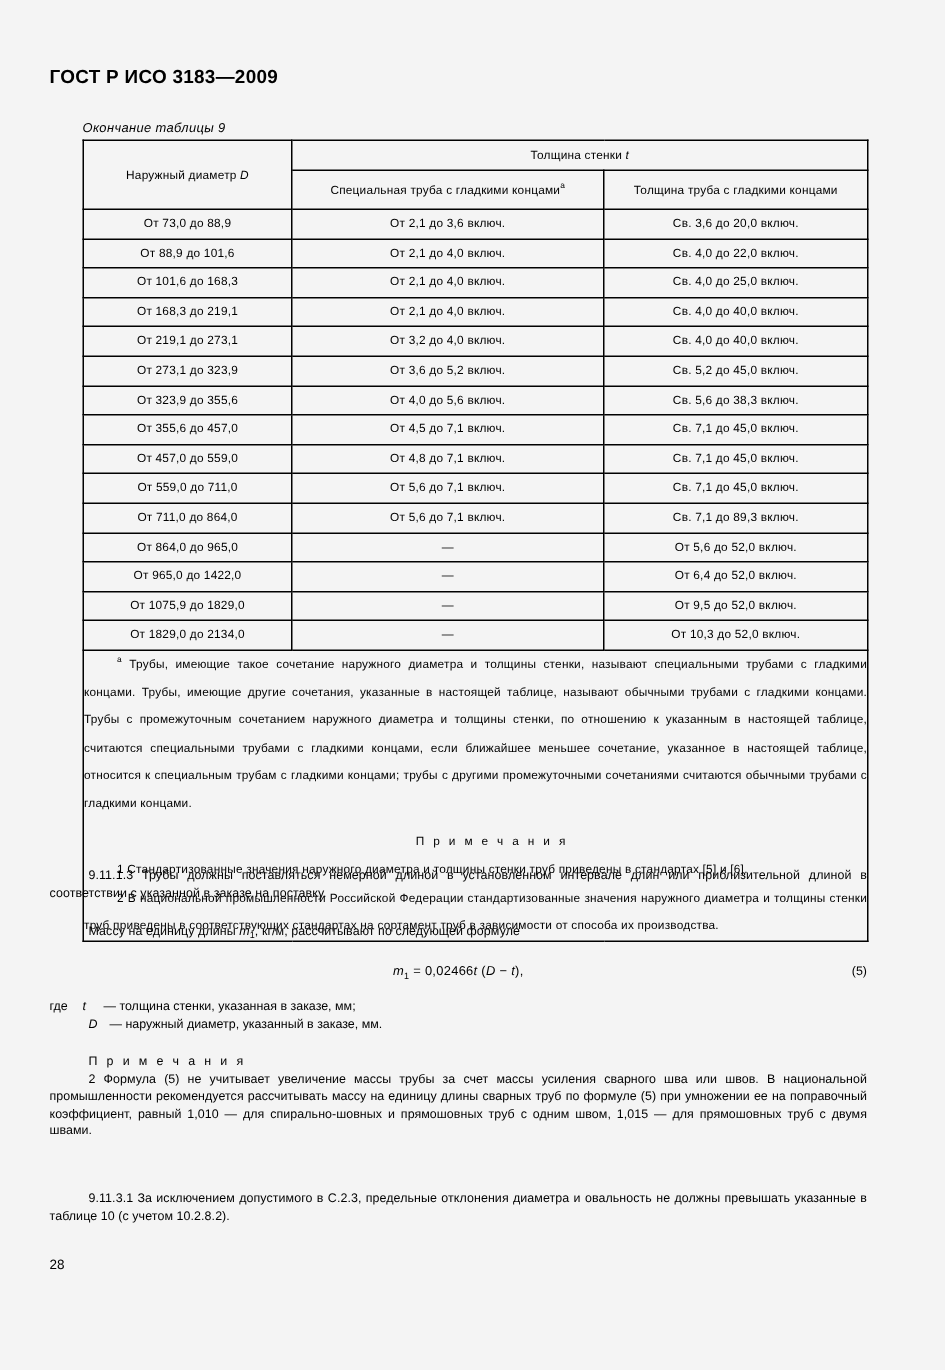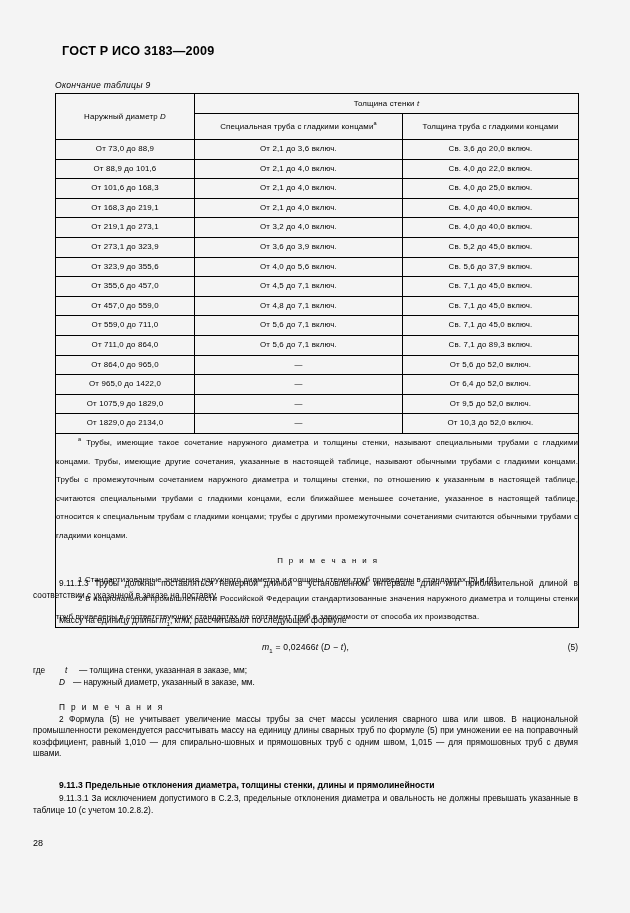--- a/index.html
+++ b/index.html
@@ -26,21 +26,20 @@
   }
 
   
   .doc-header {
     position: absolute;
     left: 33px;
     top: 44px;
     font-size: 12.6px;
     font-weight: bold;
     letter-spacing: 0.2px;
-    margin-left: 29px;
   }
   .table-caption {
     position: absolute;
     left: 55px;
     top: 80px;
     font-size: 8.6px;
     font-style: italic;
     letter-spacing: 0.25px;
   }
 
@@ -157,21 +156,21 @@
 
   .where-block {
     position: absolute;
     left: 33px;
     top: 664px;
     width: 545px;
     font-size: 8.3px;
     line-height: 12.4px;
   }
   .where-row { display: flex; }
-  .where-label { width: 32px; flex: none; }
+  .where-label { width: 22px; flex: none; }
   .where-sym { width: 14px; flex: none; font-style: italic; }
   .where-def { flex: 1; }
   .where-row.second .where-label { width: 26px; }
 
   .notes2 {
     position: absolute;
     left: 33px;
     top: 702px;
     width: 545px;
     font-size: 8.3px;
@@ -244,27 +243,27 @@
             <td>От 2,1 до 4,0 включ.</td>
             <td>Св. 4,0 до 40,0 включ.</td>
           </tr>
         <tr>
             <td>От 219,1 до 273,1</td>
             <td>От 3,2 до 4,0 включ.</td>
             <td>Св. 4,0 до 40,0 включ.</td>
           </tr>
         <tr>
             <td>От 273,1 до 323,9</td>
-            <td>От 3,6 до 3,9 включ.</td>
+            <td>От 3,6 до 5,2 включ.</td>
             <td>Св. 5,2 до 45,0 включ.</td>
           </tr>
         <tr>
             <td>От 323,9 до 355,6</td>
             <td>От 4,0 до 5,6 включ.</td>
-            <td>Св. 5,6 до 37,9 включ.</td>
+            <td>Св. 5,6 до 38,3 включ.</td>
           </tr>
         <tr>
             <td>От 355,6 до 457,0</td>
             <td>От 4,5 до 7,1 включ.</td>
             <td>Св. 7,1 до 45,0 включ.</td>
           </tr>
         <tr>
             <td>От 457,0 до 559,0</td>
             <td>От 4,8 до 7,1 включ.</td>
             <td>Св. 7,1 до 45,0 включ.</td>
@@ -333,19 +332,18 @@
       <div class="where-sym">D</div>
       <div class="where-def"><span>—</span> <span>наружный диаметр, указанный в заказе, мм.</span></div>
     </div>
   </div>
 
   <div class="notes2">
     <p class="title">П р и м е ч а н и я</p>
     <p class="item">2 Формула (5) не учитывает увеличение массы трубы за счет массы усиления сварного шва или швов. В национальной промышленности рекомендуется рассчитывать массу на единицу длины сварных труб по формуле (5) при умножении ее на поправочный коэффициент, равный 1,010 — для спирально-шовных и прямошовных труб с одним швом, 1,015 — для прямошовных труб с двумя швами.</p>
   </div>
 
-  <div class="body-block" id="sec-9-11-3-head">9.11.3 Предельные отклонения диаметра, толщины стенки, длины и прямолинейности</div>
 
   <div class="body-block p-indent" id="sec-9-11-3-1">9.11.3.1 За исключением допустимого в С.2.3, предельные отклонения диаметра и овальность не должны превышать указанные в таблице 10 (с учетом 10.2.8.2).</div>
 
   <div class="page-number">28</div>
 
 </div>
 
 </body></html>

